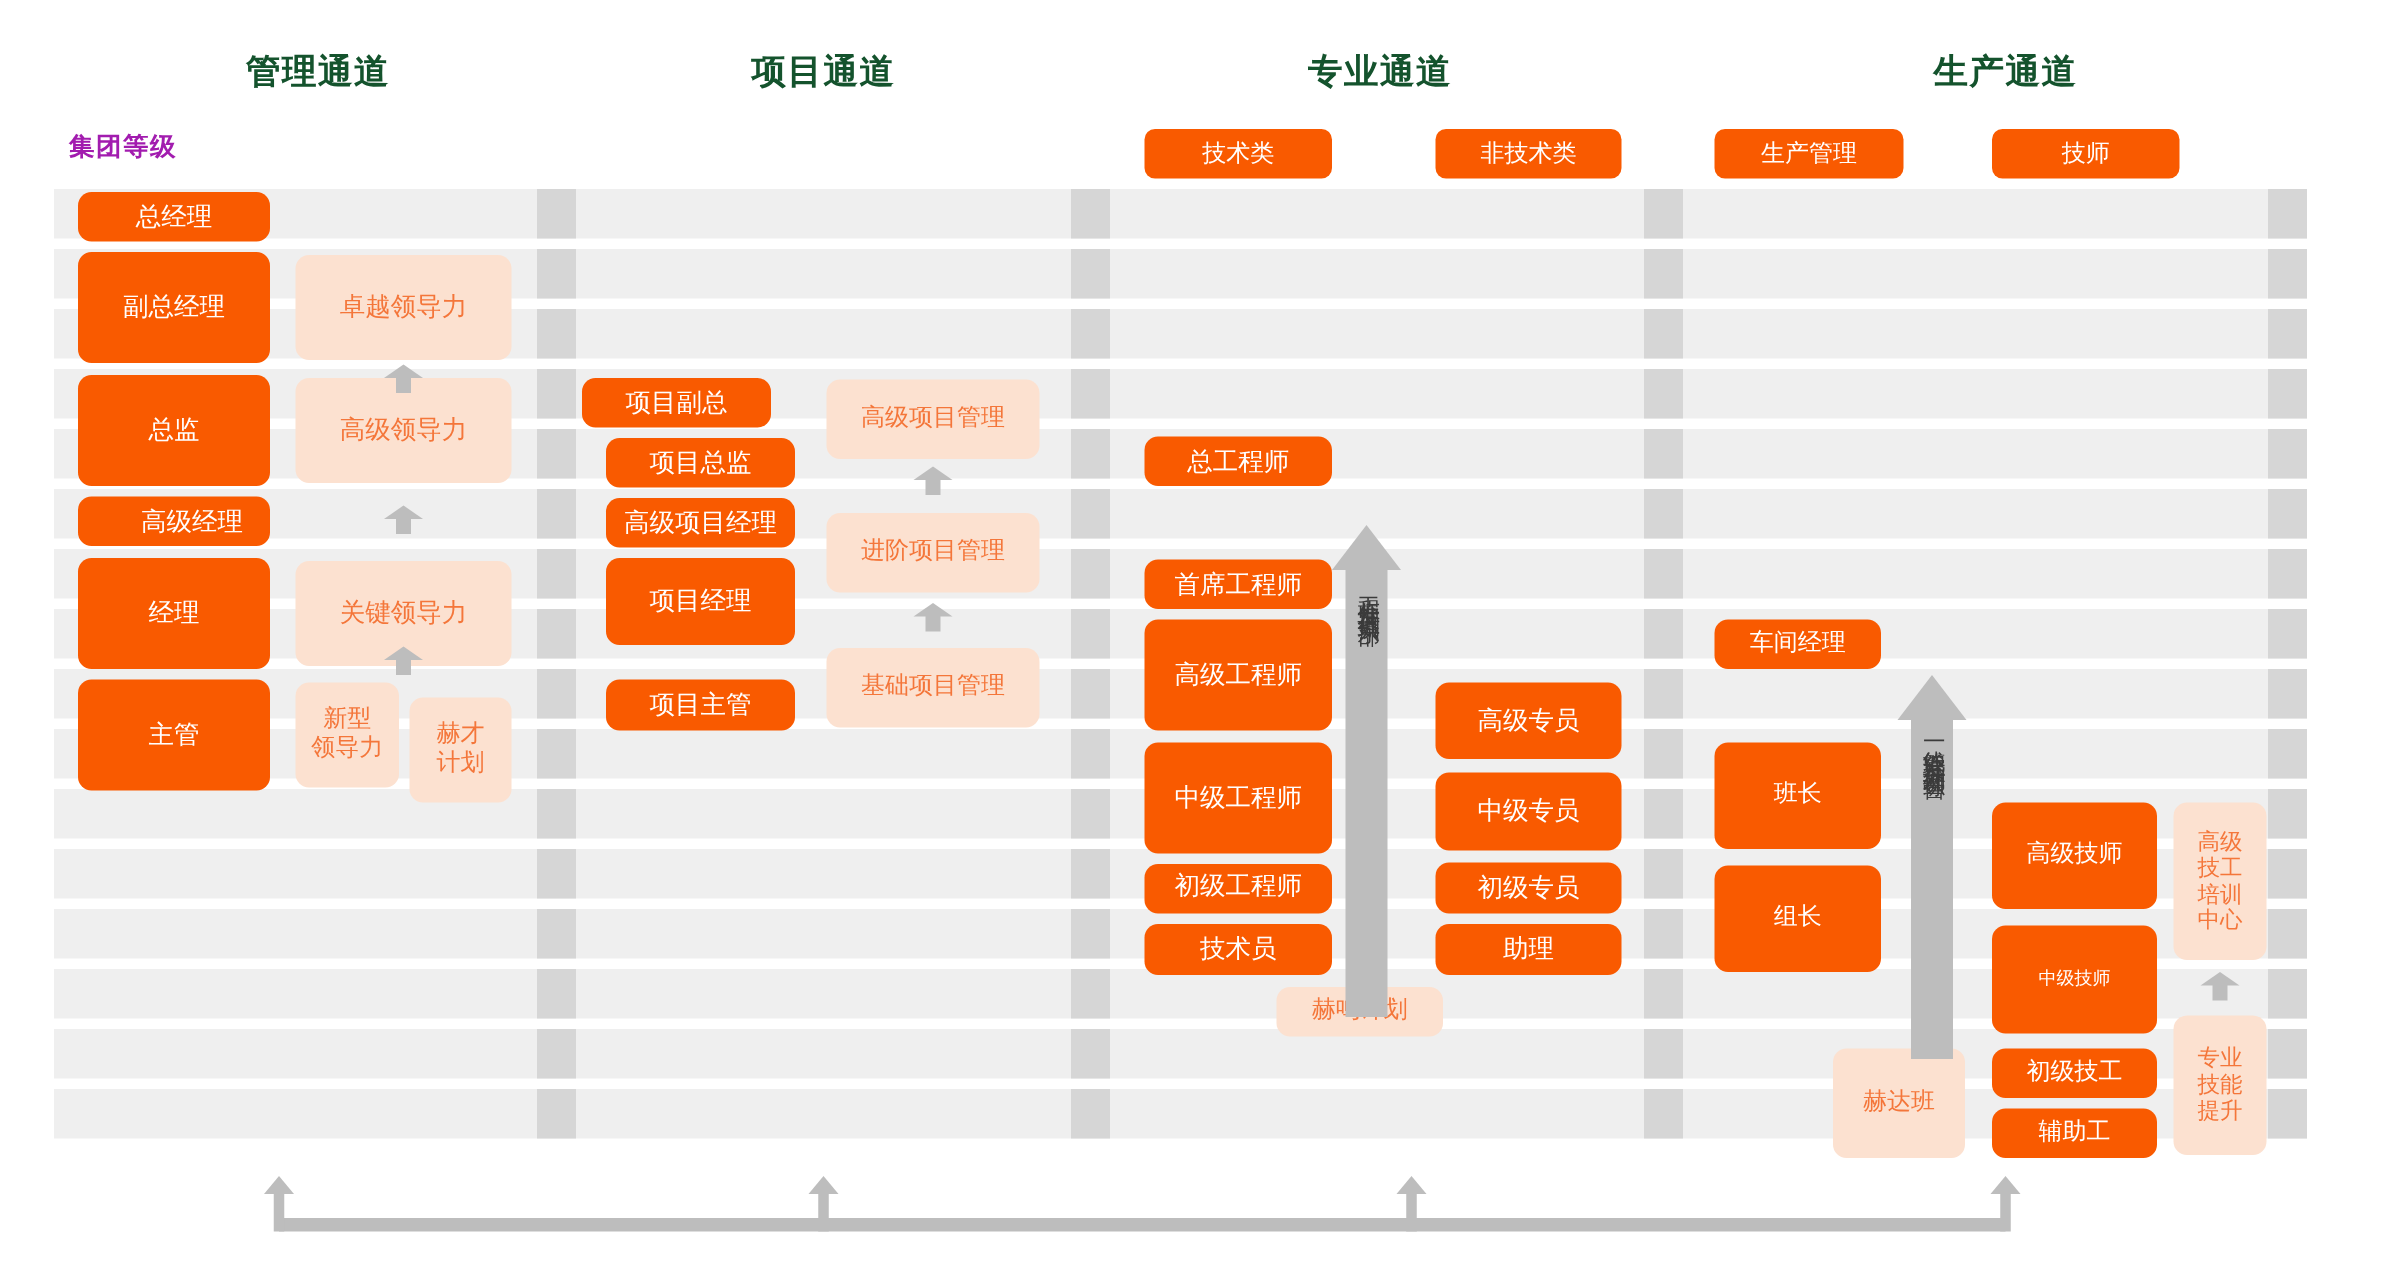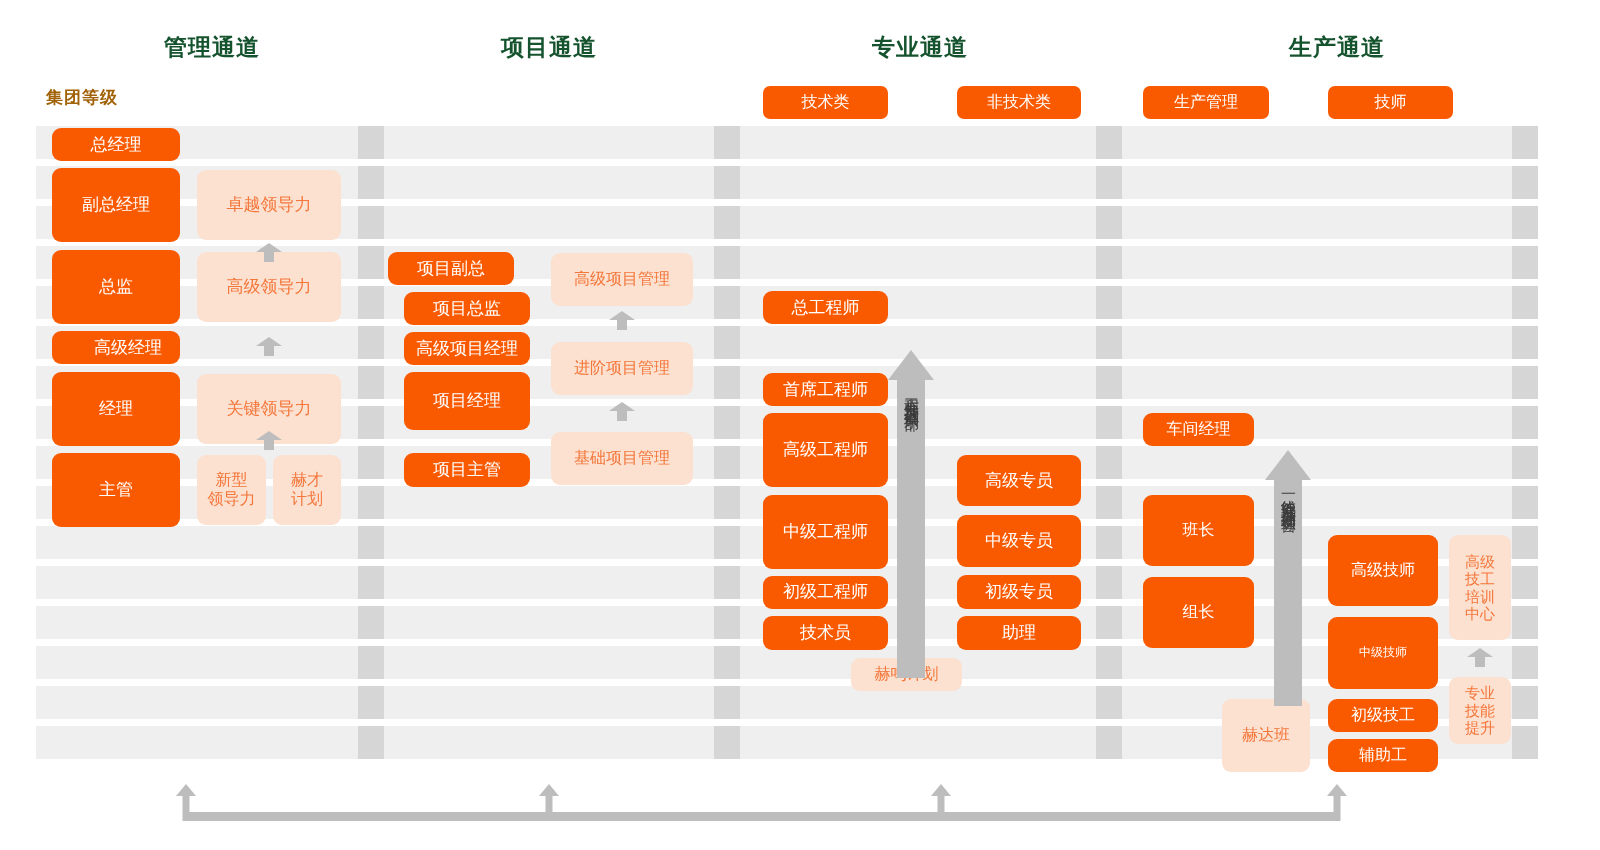--- a/index.html
+++ b/index.html
@@ -21,21 +21,21 @@
     text-align:left;
     white-space:nowrap;
     transform:translateX(-50%);
   }
 
   .grade-label{
     position:absolute;
     left:46px; top:86px;
     font-size:17px;
     font-weight:bold;
-    color:#a16207;
+    color:#a21caf;
     letter-spacing:1px;
     white-space:nowrap;
   }
 
   
   .row-band{
     position:absolute;
     left:36px;
     width:1502px;
     height:33px;
@@ -243,21 +243,21 @@
       <div class="pill solid" style="left: 52px; top: 168px; width: 128px; height: 74px; font-size: 17px;">副总经理</div>
       <div class="pill solid" style="left: 52px; top: 250px; width: 128px; height: 74px; font-size: 17px;">总监</div>
       <div class="pill solid" style="left: 52px; top: 331px; width: 128px; height: 33px; font-size: 17px; padding-left: 24px;">高级经理</div>
       <div class="pill solid" style="left: 52px; top: 372px; width: 128px; height: 74px; font-size: 17px;">经理</div>
       <div class="pill solid" style="left: 52px; top: 453px; width: 128px; height: 74px; font-size: 17px;">主管</div>
       <div class="pill soft" style="left: 197px; top: 170px; width: 144px; height: 70px; font-size: 17px;">卓越领导力</div>
       <div class="pill soft" style="left: 197px; top: 252px; width: 144px; height: 70px; font-size: 17px;">高级领导力</div>
       <div class="pill soft" style="left: 197px; top: 374px; width: 144px; height: 70px; font-size: 17px;">关键领导力</div>
       <div class="pill soft" style="left: 197px; top: 455px; width: 69px; height: 70px; font-size: 16px;">新型
 领导力</div>
-      <div class="pill soft" style="left: 273px; top: 455px; width: 68px; height: 70px; font-size: 16px;">赫才
+      <div class="pill soft" style="left: 273px; top: 465px; width: 68px; height: 70px; font-size: 16px;">赫才
 计划</div>
       <div class="small-arrow" style="left: 256px; top: 243px;">
         <div class="sh"></div>
         <div class="hd"></div>
       </div>
       <div class="small-arrow" style="left: 256px; top: 337px;">
         <div class="sh"></div>
         <div class="hd"></div>
       </div>
       <div class="small-arrow" style="left: 256px; top: 431px;">
@@ -301,21 +301,21 @@
       <div class="pill solid" style="left: 1143px; top: 577px; width: 111px; height: 71px; font-size: 16px;">组长</div>
       <div class="pill solid" style="left: 1328px; top: 535px; width: 110px; height: 71px; font-size: 16px;">高级技师</div>
       <div class="pill solid" style="left: 1328px; top: 617px; width: 110px; height: 72px; font-size: 12px;">中级技师</div>
       <div class="pill solid" style="left: 1328px; top: 699px; width: 110px; height: 33px; font-size: 16px;">初级技工</div>
       <div class="pill solid" style="left: 1328px; top: 739px; width: 110px; height: 33px; font-size: 16px;">辅助工</div>
       <div class="pill soft" style="left: 1222px; top: 699px; width: 88px; height: 73px; font-size: 16px;">赫达班</div>
       <div class="pill soft" style="left: 1449px; top: 535px; width: 62px; height: 105px; font-size: 15px;">高级
 技工
 培训
 中心</div>
-      <div class="pill soft" style="left: 1449px; top: 677px; width: 62px; height: 67px; font-size: 15px;">专业
+      <div class="pill soft" style="left: 1449px; top: 677px; width: 62px; height: 93px; font-size: 15px;">专业
 技能
 提升</div>
       <div class="small-arrow" style="left: 1467px; top: 648px;">
         <div class="sh"></div>
         <div class="hd"></div>
       </div>
       <div class="big-arrow" style="left: 1265px; top: 450px; width: 46px; height: 256px;">
         <div class="head" style="border-left-width: 23px; border-right-width: 23px; border-bottom-width: 30px;"></div>
         <div class="shaft" style="top: 30px; width: 28px; height: 226px;"></div>
         <div class="vtext" style="top: 36px;">一线管理发展计划训练营</div>

